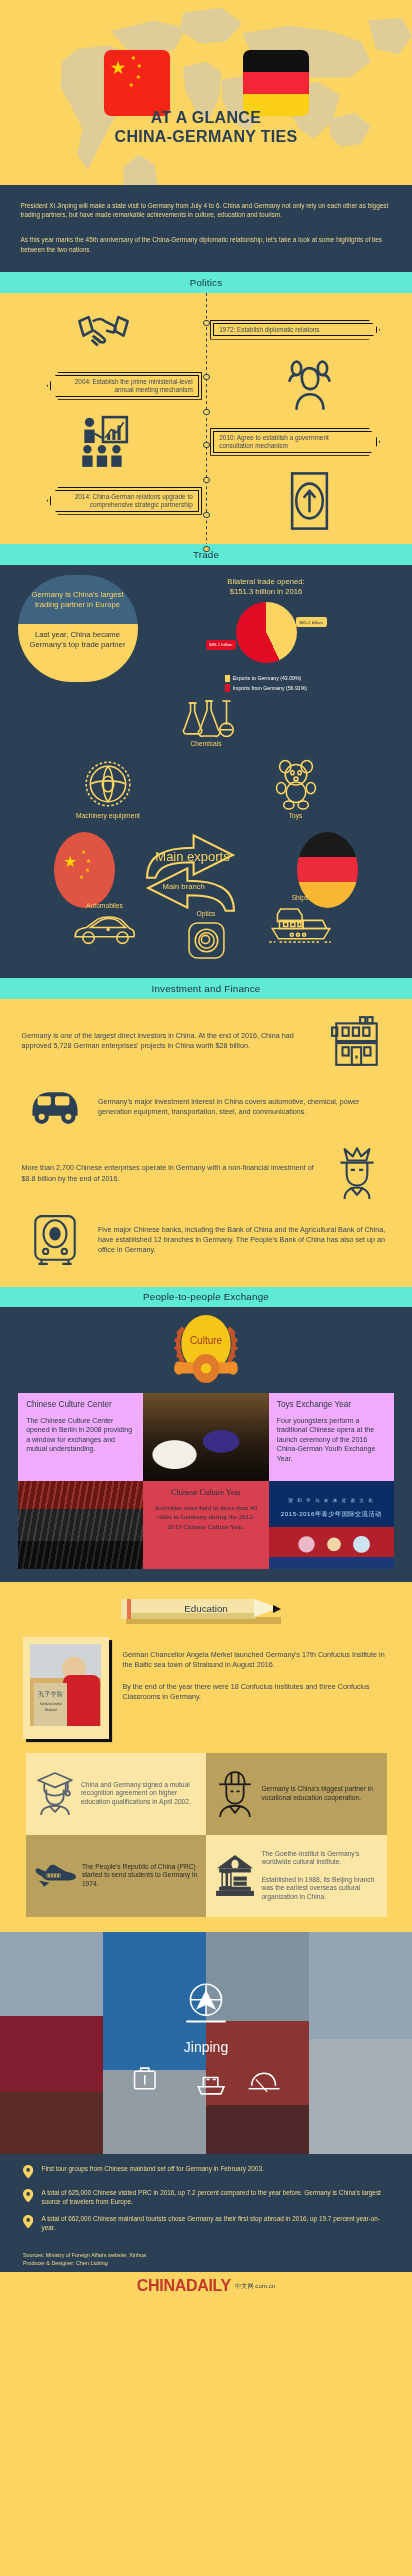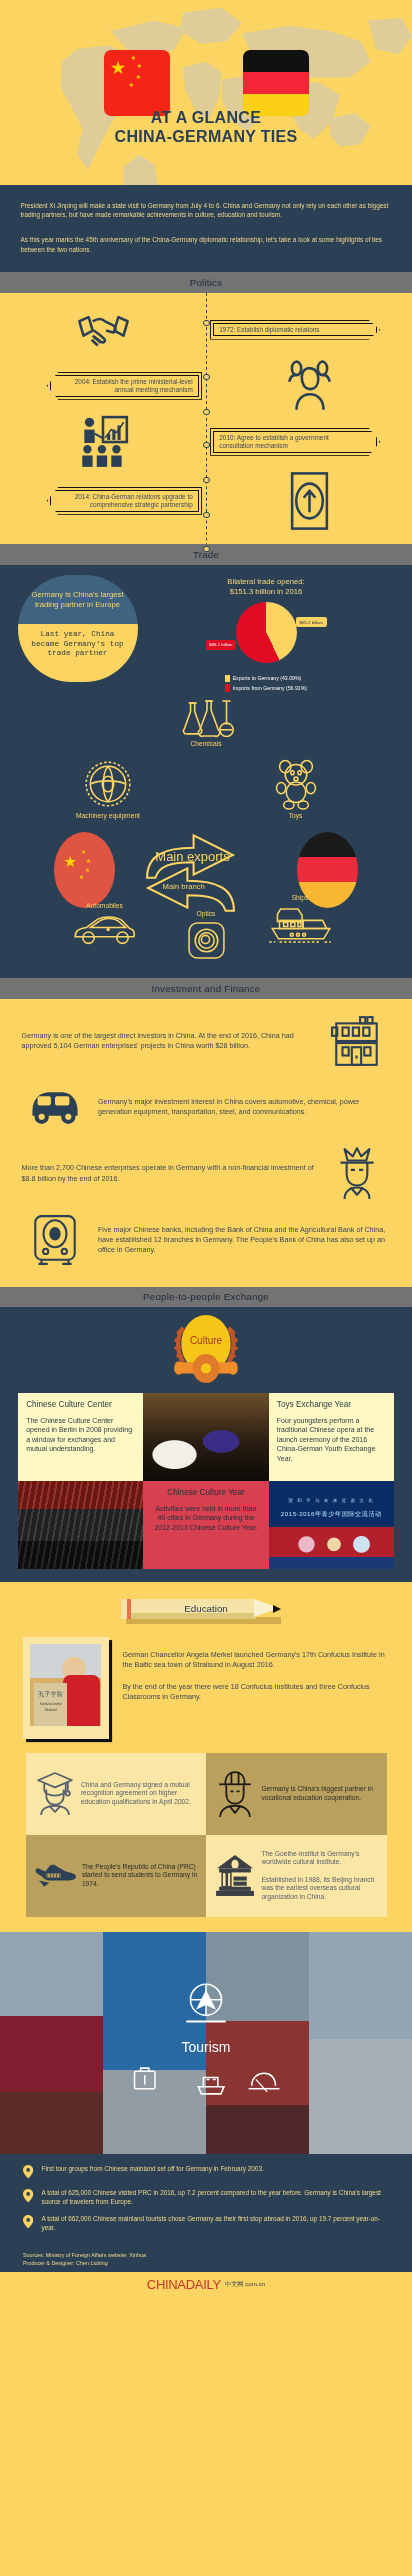--- a/index.html
+++ b/index.html
@@ -33,21 +33,21 @@
     font-size: 16px; font-weight: bold; letter-spacing: 0.3px;
     color: #2b4054; line-height: 1.18;
   }
 
   
   .intro { background: #2b4054; padding: 15.5px 20.6px 17.5px; }
   .intro p { color: #f2d98b; font-size: 6.4px; line-height: 1.5; }
   .intro p + p { margin-top: 15.5px; }
 
   
-  .bar { background: #737373; height: 20.6px; display: flex; align-items: center; justify-content: center; }
+  .bar { background: #5eead4; height: 20.6px; display: flex; align-items: center; justify-content: center; }
   .bar span { color: #1d2b3a; font-size: 9.8px; letter-spacing: 0.2px; }
 
   
   .politics { background: #fcd462; position: relative; padding: 9.3px 0 12.4px; }
   .timeline { position: absolute; left: 206px; top: 0; bottom: 0; width: 1px; }
   .timeline .dash { position: absolute; left: 0; top: 0; bottom: 0; width: 1px;
     background-image: linear-gradient(#2b4054 55%, rgba(0,0,0,0) 0%);
     background-size: 1px 5.7px; background-repeat: repeat-y; }
   .node { position: absolute; left: -2.6px; width: 6.2px; height: 6.2px; border-radius: 50%;
     border: 1.3px solid #2b4054; background: #fcd462; }
@@ -66,21 +66,21 @@
   .ribbon.right { clip-path: polygon(0 0, calc(100% - 11.3px) 0, 100% 50%, calc(100% - 11.3px) 100%, 0 100%); padding-right: 15.5px; }
   .ribbon.left  { clip-path: polygon(11.3px 0, 100% 0, 100% 100%, 11.3px 100%, 0 50%); padding-left: 15.5px; }
 
   svg.ico { display: block; }
 
   
   .trade { background: #2b4054; padding: 10.3px 0 13.4px; color: #f2d98b; position: relative; }
   .trade-top { display: flex; align-items: flex-start; padding: 0 17.5px; }
   .blob { width: 120px; height: 107px; border-radius: 60px 60px 60px 60px; overflow: hidden; display: flex; flex-direction: column; }
   .blob .b1 { background: #3f6480; flex: 0 0 49px; display: flex; align-items: center; justify-content: center; padding: 0 7.2px; }
-  .blob .b2 { background: #fcd462; flex: 1; display: flex; align-items: flex-start; justify-content: center; padding: 6.2px 7.2px 0; font-family: Liberation Mono, monospace; }
+  .blob .b2 { background: #fcd462; flex: 1; display: flex; align-items: flex-start; justify-content: center; padding: 6.2px 7.2px 0; }
   .blob .b1 div { color: #fcd462; font-size: 7.7px; line-height: 1.2; text-align: center; }
   .blob .b2 div { color: #2b3a46; font-size: 7.7px; line-height: 1.2; text-align: center; }
 
   .pie-wrap { flex: 1; text-align: center; position: relative; padding-top: 2.1px; }
   .pie-title { font-size: 7.7px; color: #f6d77e; line-height: 1.25; }
   .pie { width: 61px; height: 61px; border-radius: 50%; margin: 5.2px auto 0; position: relative;
          background: conic-gradient(#fcd462 0 43.09%, #e20b24 43.09% 100%); }
   .tag { position: absolute; font-size: 4.4px; padding: 2.6px 3.6px; border-radius: 2.1px; white-space: nowrap; }
   .tag.red { background: #e20b24; color: #fff; left: -30px; top: 38px; }
   .tag.yel { background: #fcd462; color: #2b3a46; right: -30px; top: 15.5px; }
@@ -102,22 +102,22 @@
   .irow .icoBox { width: 67px; display: flex; align-items: center; justify-content: center; flex: 0 0 67px; }
 
   
   .people { background: #2b4054; padding: 8.2px 0 13.4px; }
   .crest { display: flex; justify-content: center; position: relative; height: 73px; }
 
   .grid3 { display: grid; grid-template-columns: 1fr 1fr 1fr; width: 376px; margin: 4.1px auto 0; }
   .cell { min-height: 88px; padding: 7.2px 8.2px; }
   .cell h4 { font-size: 8.2px; font-weight: normal; margin-bottom: 7.2px; }
   .cell p { font-size: 7px; line-height: 1.35; }
-  .cell.yel { background: #fef9c3; color: #2b3a46; }
-  .cell.red { background: #d8404f; color: #22303d; text-align: center; }
+  .cell.yel { background: #f0abfc; color: #2b3a46; }
+  .cell.red { background: #d8404f; color: #22303d; text-align: center; font-family: Liberation Serif, serif; }
   .photo { position: relative; overflow: hidden; min-height: 88px; }
 
   
   .ph-orch { background:
      radial-gradient(ellipse at 25% 70%, #f2efe9 0 16%, rgba(0,0,0,0) 17%),
      radial-gradient(ellipse at 62% 55%, #3a2d86 0 16%, rgba(0,0,0,0) 17%),
      linear-gradient(#6d4f2a, #2b1e12 55%, #0d0a08); }
   .ph-expo { background:
      repeating-linear-gradient(100deg, rgba(255,255,255,.08) 0 2.1px, rgba(0,0,0,.25) 2.1px 6.2px),
      linear-gradient(#8b1f18 0 32%, #2b2b2f 32% 68%, #121216 68%); }
@@ -176,21 +176,21 @@
   
   .facts { background: #2b4054; padding: 11.3px 23px 6.2px; }
   .fact { display: flex; align-items: flex-start; gap: 7.2px; margin-bottom: 8.2px; }
   .pin { flex: 0 0 11.3px; }
   .fact p { color: #f2d98b; font-size: 6.4px; line-height: 1.4; }
 
   .sources { background: #2b4054; padding: 3.1px 23px 5.2px; }
   .sources p { color: #f2d98b; font-size: 5.4px; line-height: 1.5; }
 
   .footer { background: #fcd462; padding: 5.2px 0; display: flex; align-items: center; justify-content: center; gap: 4.1px; }
-  .footer .cd { font-size: 13px; font-weight: normal; color: #c0392b; letter-spacing: -0.3px; }
+  .footer .cd { font-size: 16px; font-weight: bold; color: #c0392b; letter-spacing: -0.3px; }
   .footer .cn { font-size: 6.2px; color: #2b4054; }
 </style>
 </head>
 <body>
 
 <div class="page">
 
   <div class="hero">
     <svg class="worldmap" viewBox="0 0 800 360" preserveAspectRatio="none">
       <g fill="#c6c6c6">
@@ -468,21 +468,21 @@
       </div>
     </div>
   </div>
 
   <div class="bar">
     <span>Investment and Finance</span>
   </div>
 
   <div class="invest">
     <div class="irow">
-      <p>Germany is one of the largest direct investors in China. At the end of 2016, China had approved 5,104 German enterprises' projects in China worth $28 billion.</p>
+      <p>Germany is one of the largest direct investors in China. At the end of 2016, China had approved 5,728 German enterprises' projects in China worth $28 billion.</p>
       <div class="icoBox">
         <svg class="ico" width="56" height="54" viewBox="0 0 108 104" fill="none" stroke="#2b4054" stroke-width="4">
           <rect x="14" y="18" width="78" height="34"></rect>
           <rect x="14" y="56" width="78" height="42"></rect>
           <rect x="6" y="26" width="10" height="16"></rect>
           <rect x="60" y="6" width="10" height="12"></rect>
             <rect x="74" y="6" width="10" height="12"></rect>
           <rect x="26" y="26" width="12" height="16"></rect>
             <rect x="46" y="26" width="12" height="16"></rect>
             <rect x="66" y="26" width="12" height="16"></rect>
@@ -692,21 +692,21 @@
       <div class="tp4"></div>
     </div>
     <div class="tour-scrim"></div>
     <div class="tour-center">
       <svg width="58" height="52" viewBox="0 0 112 100" fill="none" stroke="#ffffff" stroke-width="3" style="margin:0 auto">
         <circle cx="56" cy="40" r="30"></circle>
         <path d="M56 10 v60 M26 40 h60"></path>
         <path d="M40 56 L56 24 L72 56 L56 48 Z" fill="#ffffff"></path>
         <path d="M18 82 h76" stroke-width="4"></path>
       </svg>
-      <div class="t">Tourism</div>
+      <div class="t">Jinping</div>
       <svg width="155" height="36" viewBox="0 0 300 70" fill="none" stroke="#ffffff" stroke-width="3" style="margin:7.2px auto 0">
         <g transform="translate(10,10)">
           <rect x="0" y="6" width="40" height="34" rx="4"></rect>
           <path d="M12 6 v-6 h16 v6"></path>
           <path d="M20 14 v18"></path>
         </g>
         <g transform="translate(130,6)">
           <path d="M4 40 h50 l-6 14 H10 Z"></path>
           <path d="M14 40 V22 h28 v18"></path>
           <path d="M20 26 h6 M32 26 h6"></path>

